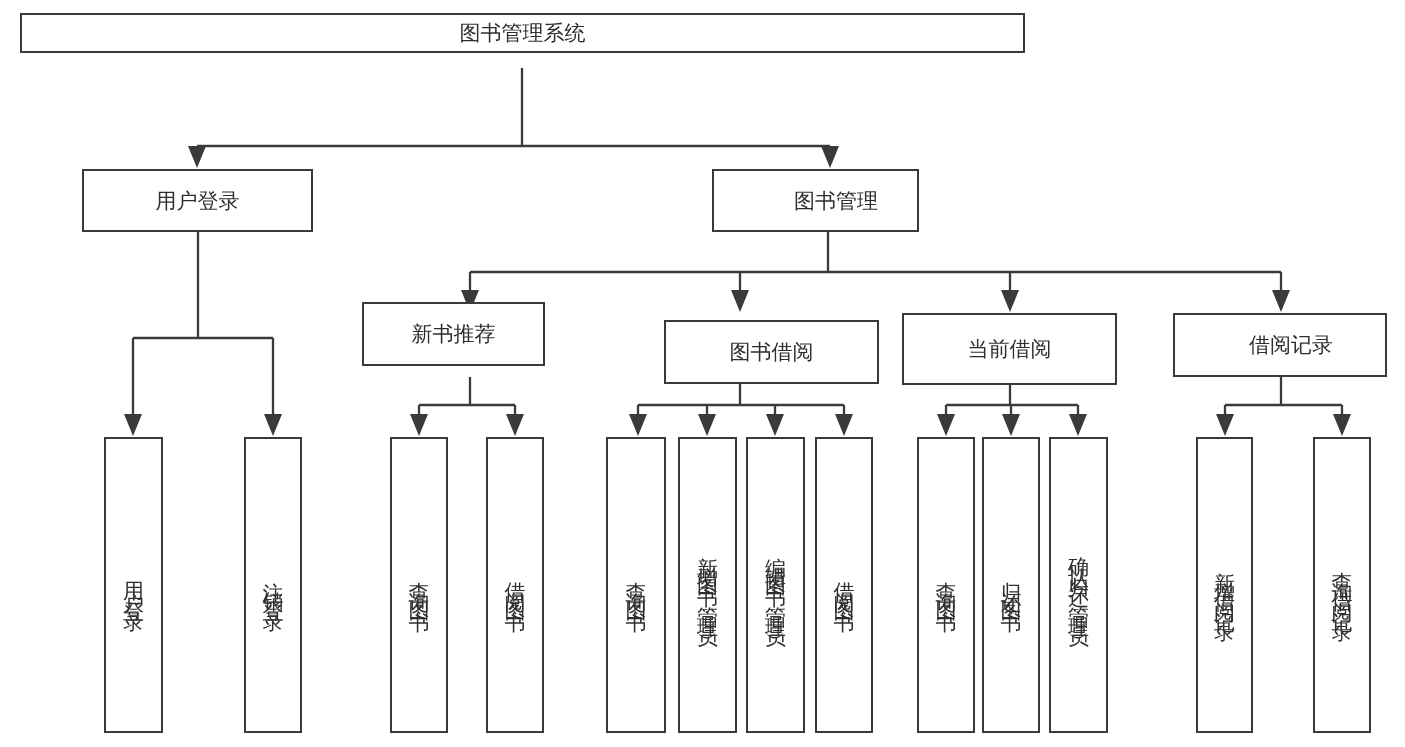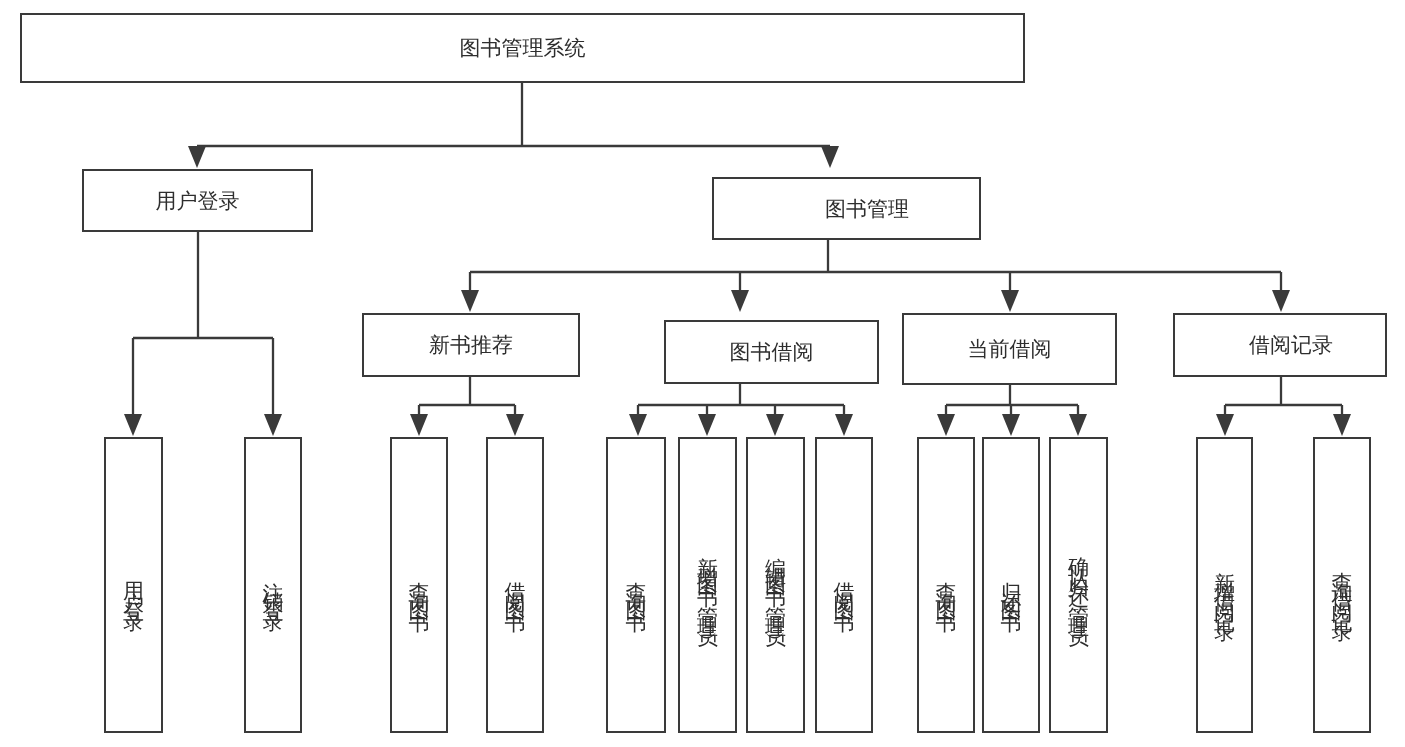--- a/index.html
+++ b/index.html
@@ -90,26 +90,26 @@
       <polygon points="766,414 784,414 775,436"></polygon>
       <polygon points="835,414 853,414 844,436"></polygon>
       <polygon points="937,414 955,414 946,436"></polygon>
       <polygon points="1002,414 1020,414 1011,436"></polygon>
       <polygon points="1069,414 1087,414 1078,436"></polygon>
       <polygon points="1216,414 1234,414 1225,436"></polygon>
       <polygon points="1333,414 1351,414 1342,436"></polygon>
     </g>
   </svg>
 
-  <div class="node" style="left:20px; top:13px; width:1005px; height:70px;">图书管理系统</div>
+  <div class="node" style="left:20px; top:13px; width:1005px; height:40px;">图书管理系统</div>
 
   <div class="node" style="left:82px; top:169px; width:231px; height:63px;">用户登录</div>
-  <div class="node" style="left:712px; top:177px; width:269px; height:63px;padding-left:41px;">图书管理</div>
+  <div class="node" style="left:712px; top:169px; width:207px; height:63px;padding-left:41px;">图书管理</div>
 
-  <div class="node" style="left:362px; top:313px; width:218px; height:64px;">新书推荐</div>
+  <div class="node" style="left:362px; top:302px; width:183px; height:64px;">新书推荐</div>
   <div class="node" style="left:632px; top:320px; width:215px; height:64px;margin-left:32px;">图书借阅</div>
   <div class="node" style="left:902px; top:313px; width:215px; height:72px;">当前借阅</div>
   <div class="node" style="left:1173px; top:313px; width:214px; height:64px;padding-left:22px;">借阅记录</div>
 
   <div class="node leaf" style="left:104px; top:437px; width:59px; height:296px;">用户登录</div>
   <div class="node leaf" style="left:244px; top:437px; width:58px; height:296px;">注销登录</div>
 
   <div class="node leaf" style="left:390px; top:437px; width:58px; height:296px;">查询图书</div>
   <div class="node leaf" style="left:486px; top:437px; width:58px; height:296px;">借阅图书</div>
 

